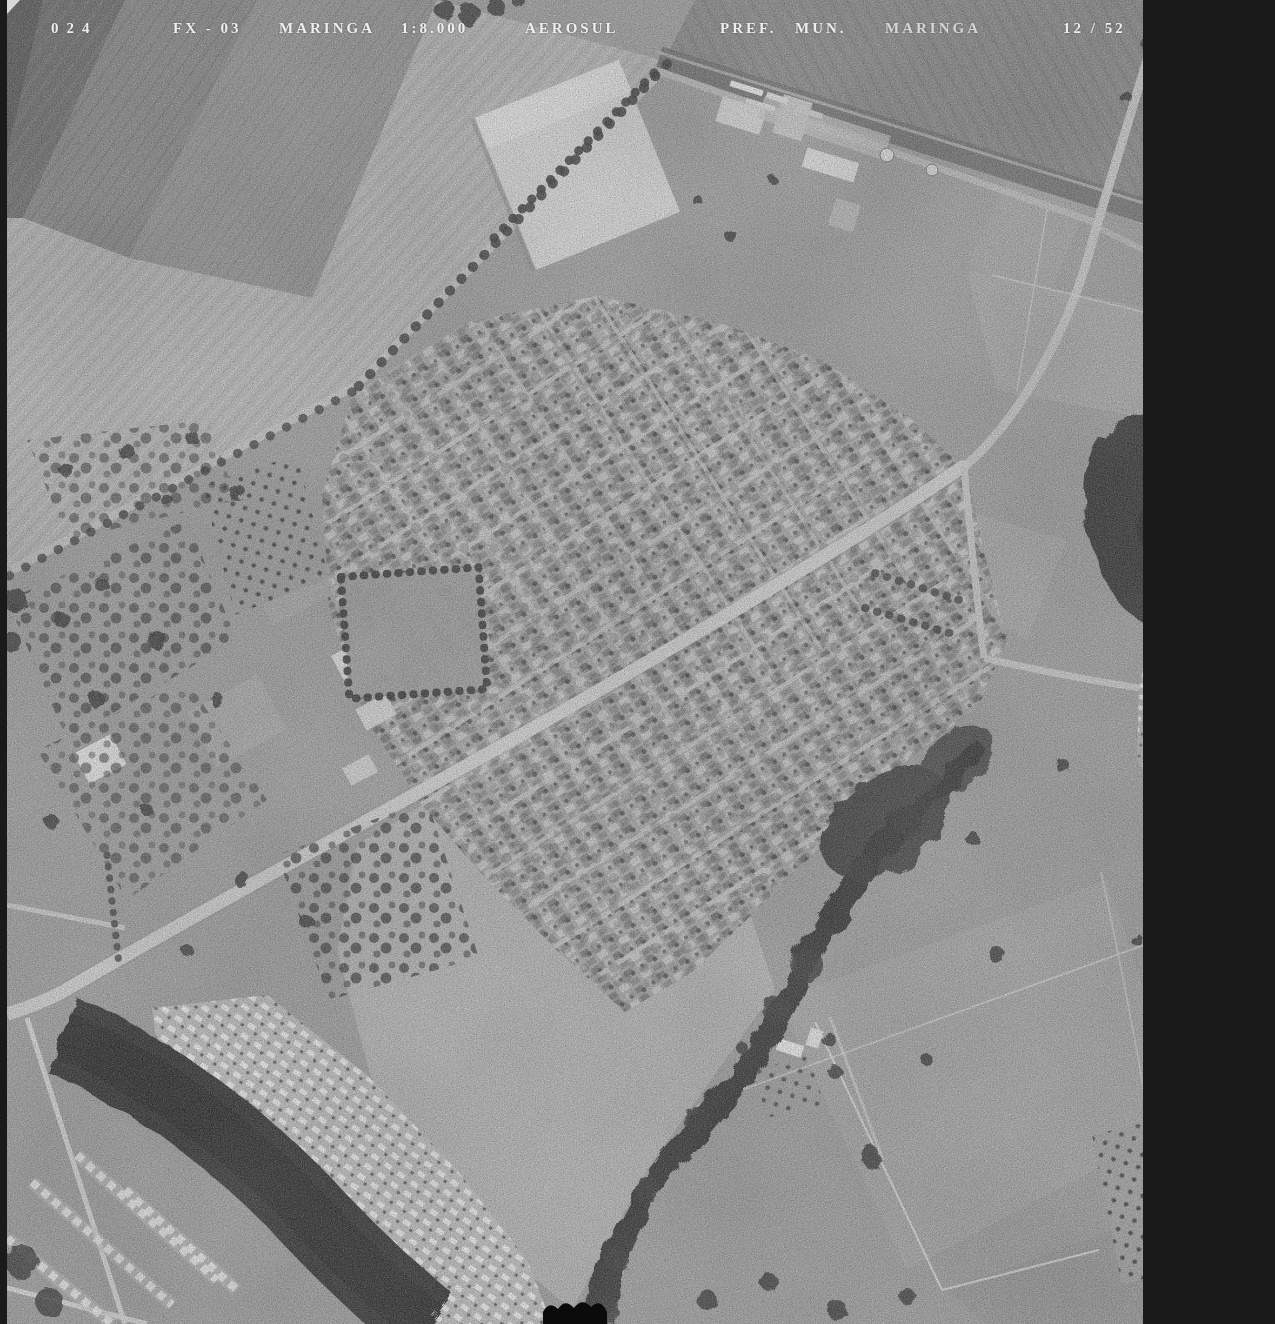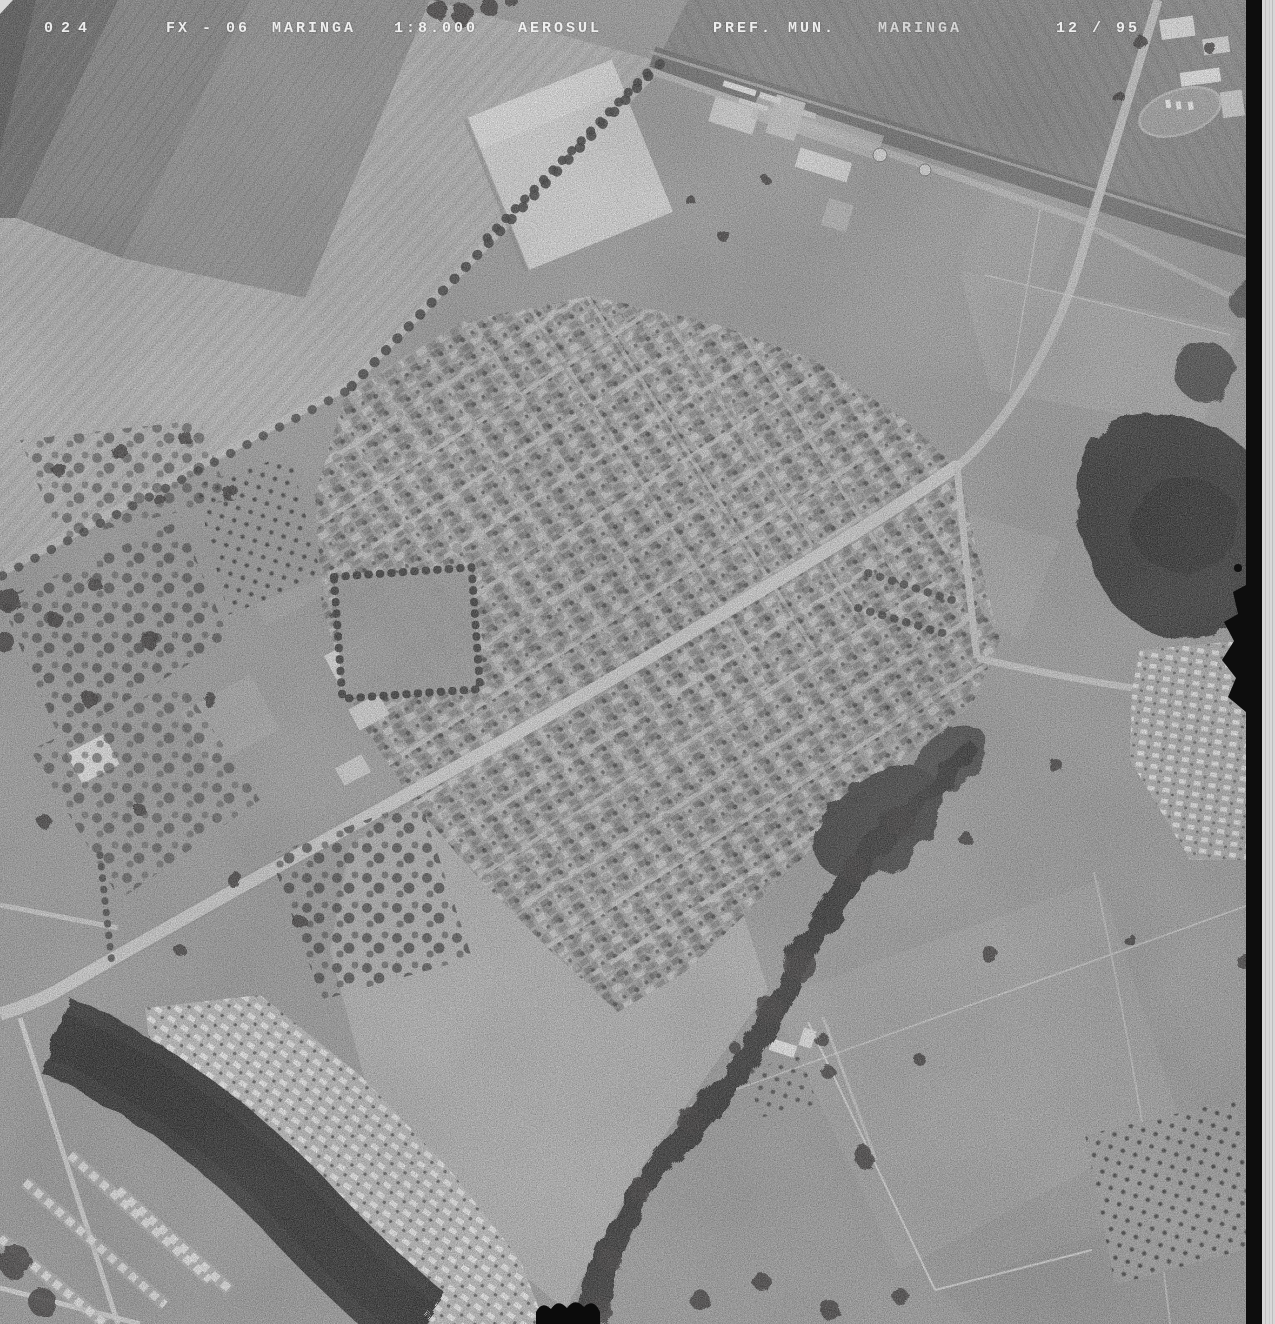--- a/index.html
+++ b/index.html
@@ -1,21 +1,22 @@
 <!DOCTYPE html>
 <html><head>
 <meta charset="utf-8">
 <style>
   html,body{margin:0;padding:0;background:#1a1a1a;}
   .photo{
     position:relative;
-    width:1275px;height:1324px;
+    width:1136px;height:1324px;
     overflow:hidden;
     background:#a4a4a4;
-    font-family:Liberation Mono, monospace;
+    font-family:Liberation Serif, serif;
+    margin-left:7px;
   }
   .photo svg{position:absolute;left:0;top:0;display:block;}
   .hdr{
     position:absolute;top:20px;
     color:#f4f4f4;
     font-size:15px;font-weight:bold;
     letter-spacing:3px;white-space:pre;
     text-shadow:0 0 2px rgba(40,40,40,.55);
     opacity:.94;
     z-index:5;
@@ -327,22 +328,22 @@
   <rect x="1269" y="0" width="1" height="1324" fill="#cacaca"></rect>
   <rect x="1272" y="0" width="1" height="1324" fill="#bdbdbd"></rect>
   <polygon points="1246,585 1233,592 1238,614 1224,622 1234,641 1222,660 1236,678 1228,697 1246,712" fill="#0d0d0d"></polygon>
   <circle cx="1238" cy="568" r="4" fill="#111111"></circle>
   <path d="M536,1324 L536,1312 Q542,1300 551,1309 Q558,1298 567,1308 Q575,1297 584,1307 Q592,1299 598,1308 L600,1312 L600,1324 Z" fill="#0b0b0b"></path>
   <polygon points="0,0 13,0 0,14" fill="#e6e6e6" opacity="0.9"></polygon>
 </g>
 </svg>
 
 <span class="hdr wide" style="left:44px">024</span>
-<span class="hdr" style="left:166px">FX - 06</span>
+<span class="hdr" style="left:166px">FX - 03</span>
 <span class="hdr" style="left:272px">MARINGA</span>
 <span class="hdr" style="left:394px">1:8.000</span>
 <span class="hdr" style="left:518px">AEROSUL</span>
 <span class="hdr" style="left:713px">PREF.</span>
 <span class="hdr" style="left:788px">MUN.</span>
 <span class="hdr faded" style="left:878px">MARINGA</span>
-<span class="hdr" style="left:1056px">12 / 95</span>
+<span class="hdr" style="left:1056px">12 / 52</span>
 
 </div>
 
 </body></html>

